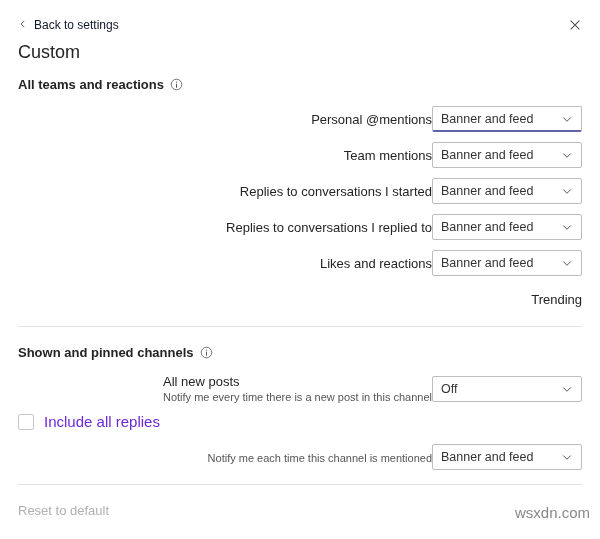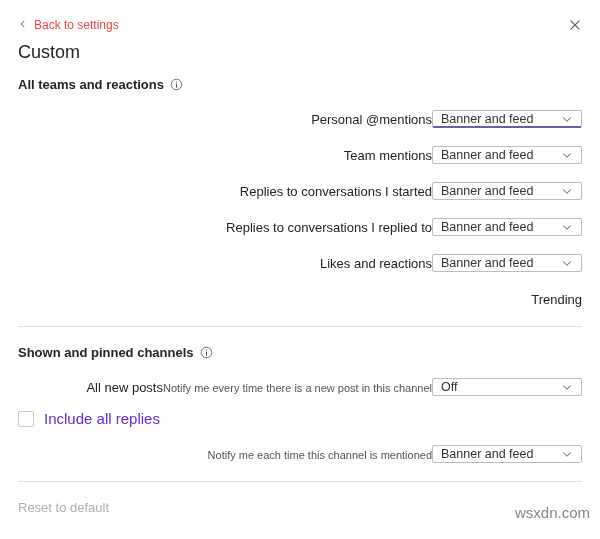--- a/index.html
+++ b/index.html
@@ -6,33 +6,33 @@
     body {
       font-family: "Segoe UI", -apple-system, sans-serif;
       font-size: 13px;
       color: #252424;
       background: #fff;
       width: 600px;
       height: 539px;
       position: relative;
       padding: 18px 18px 0 18px;
     }
-    .back-link { font-size: 12px; color: #ef4444; cursor: pointer; display: flex; align-items: center; gap: 6px; text-align: center; }
+    .back-link { font-size: 12px; color: #0f172a; cursor: pointer; display: flex; align-items: center; gap: 6px; text-align: center; }
     .back-link svg { width: 10px; height: 10px; }
     .close-btn { position: absolute; top: 18px; right: 18px; cursor: pointer; color: #555;}
     .close-btn svg { width: 14px; height: 14px; }
     .title { font-size: 18px; font-weight: 400; margin-top: 10px; margin-bottom: 14px; }
     .section-head { font-size: 13px; font-weight: 700; display: flex; align-items: center; gap: 6px; margin-bottom: 14px;}
     .info-icon { width: 13px; height: 13px; display: inline-flex; }
     .info-icon svg { width: 13px; height: 13px; }
     .row { display: flex; align-items: center; justify-content: flex-end; min-height: 26px; margin-bottom: 10px;}
     .row-label { font-size: 13px; color: #252424; }
     .row-sub { font-size: 11px; color: #555; margin-top: 2px;}
-    .label-block { display: flex; flex-direction: row; }
-    .select { width: 150px; height: 18px; border: 1px solid #bdbdbd; border-radius: 2px; display: flex; align-items: center; justify-content: space-between; padding: 0 8px; font-size: 12.5px; color: #333; cursor: pointer; background: #fff;}
+    .label-block { display: flex; flex-direction: column; }
+    .select { width: 150px; height: 26px; border: 1px solid #bdbdbd; border-radius: 2px; display: flex; align-items: center; justify-content: space-between; padding: 0 8px; font-size: 12.5px; color: #333; cursor: pointer; background: #fff;}
     .select.active { border-bottom: 2px solid #6264a7; }
     .select svg { width: 12px; height: 12px; }
     .divider { border: none; border-top: 1px solid #e1e1e1; margin: 14px 0 18px 0;}
     .checkbox-row { display: flex; align-items: center; gap: 10px; margin: 8px 0 14px 0;}
     .checkbox { width: 16px; height: 16px; border: 1px solid #c8c8c8; border-radius: 2px; background: #fff;}
     .checkbox-label { font-size: 15px; color: #6d28d9; }
     .reset { font-size: 13px; color: #b0b0b0; margin-top: 10px; cursor: pointer; }
     .watermark { position: absolute; bottom: 18px; right: 10px; font-size: 15px; color: #888; }
   </style>
 </head>

